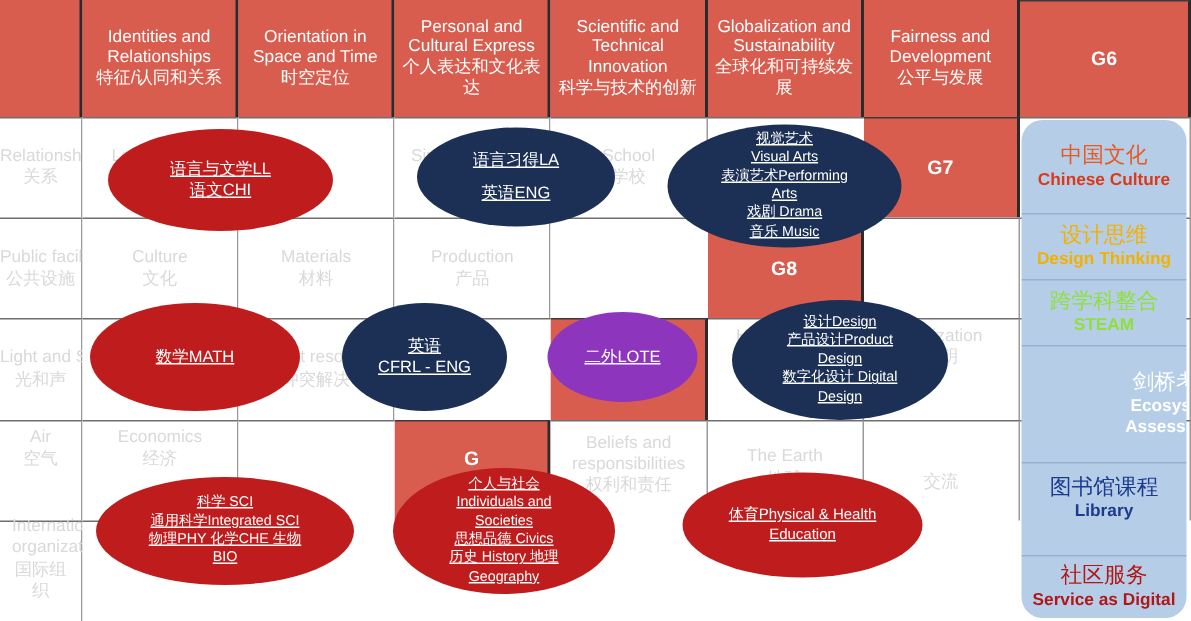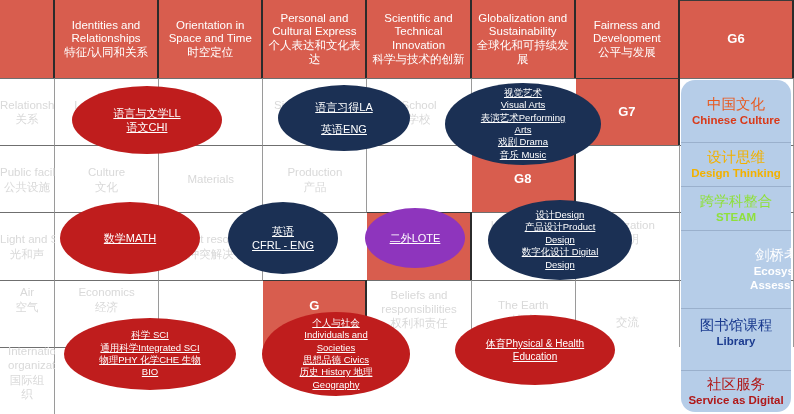--- a/index.html
+++ b/index.html
@@ -192,20 +192,21 @@
     </div>
     <div class="cell">
       <div class="ghost">
         <span>Culture</span>
         <span class="zh">文化</span>
       </div>
     </div>
     <div class="cell">
       <div class="ghost">
         <span>Materials</span>
+        <span class="zh">材料</span>
       </div>
     </div>
     <div class="cell">
       <div class="ghost">
         <span>Production</span>
         <span class="zh">产品</span>
       </div>
     </div>
     <div class="cell lastcol"></div>
 

